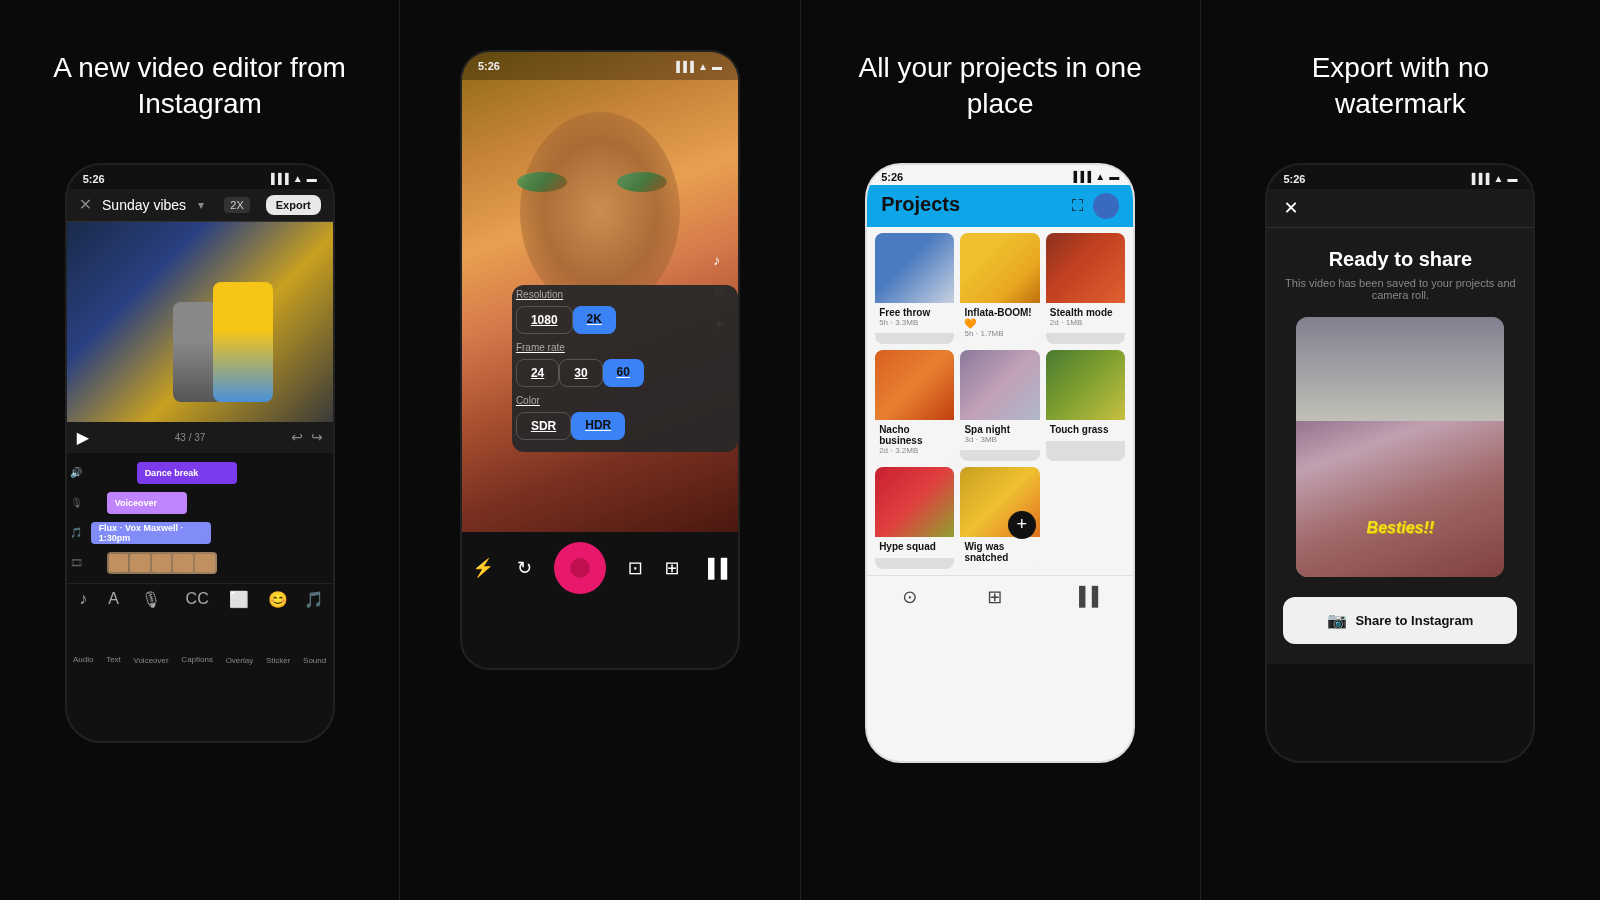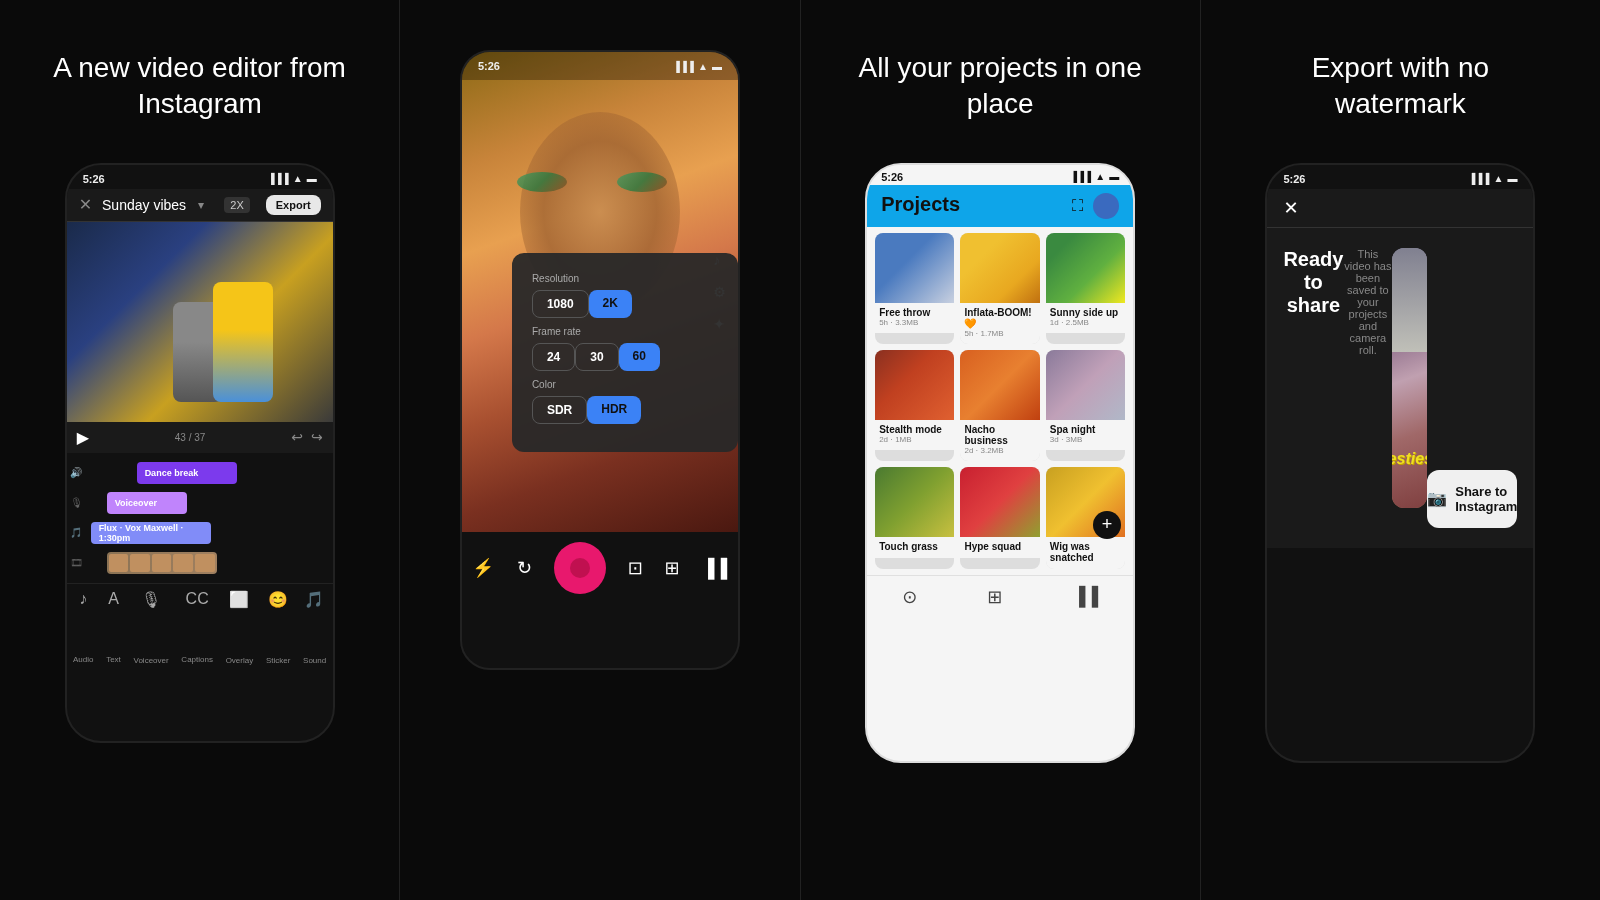--- a/index.html
+++ b/index.html
@@ -300,22 +300,23 @@
       font-size: 14px;
     }
 
     .resolution-popup {
       position: absolute;
       bottom: 80px;
       right: 0;
       left: 50px;
       background: rgba(40,40,40,0.95);
       border-radius: 12px;
-      padding: 20px;
+      padding: 4px;
       color: #fff;
+      text-decoration: underline;
     }
 
     .res-label {
       font-size: 10px;
       color: #aaa;
       margin-bottom: 6px;
     }
 
     .res-buttons {
       display: flex;
@@ -490,22 +491,22 @@
       display: flex;
       align-items: center;
       padding: 8px 16px;
       border-bottom: 1px solid #333;
     }
 
     .phone4-content {
       background: #1a1a1a;
       flex: 1;
       display: flex;
-      flex-direction: row;
-      align-items: flex-start;
+      flex-direction: column;
+      align-items: center;
       padding: 20px 16px;
     }
 
     .ready-title {
       color: #fff;
       font-size: 20px;
       font-weight: 600;
       margin-bottom: 6px;
       text-align: center;
     }
@@ -768,27 +769,20 @@
           </div>
         </div>
         <div class="project-item">
           <div class="project-thumb thumb-2"></div>
           <div class="project-info">
             <div class="project-name">Inflata-BOOM! 🧡</div>
             <div class="project-meta">5h · 1.7MB</div>
           </div>
         </div>
         <div class="project-item">
-          <div class="project-thumb thumb-3"></div>
-          <div class="project-info">
-            <div class="project-name">Sunny side up</div>
-            <div class="project-meta">1d · 2.5MB</div>
-          </div>
-        </div>
-        <div class="project-item">
           <div class="project-thumb thumb-4"></div>
           <div class="project-info">
             <div class="project-name">Stealth mode</div>
             <div class="project-meta">2d · 1MB</div>
           </div>
         </div>
         <div class="project-item">
           <div class="project-thumb thumb-5"></div>
           <div class="project-info">
             <div class="project-name">Nacho business</div>

